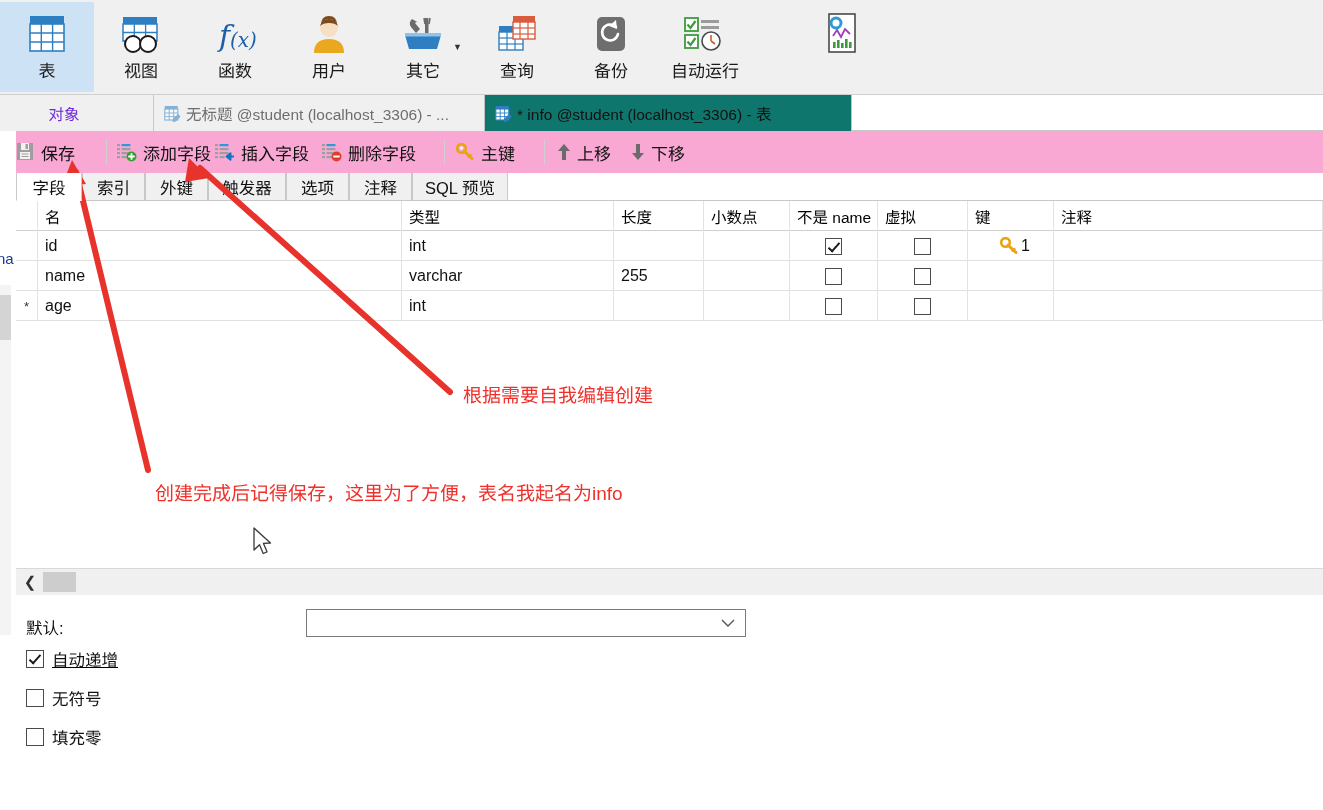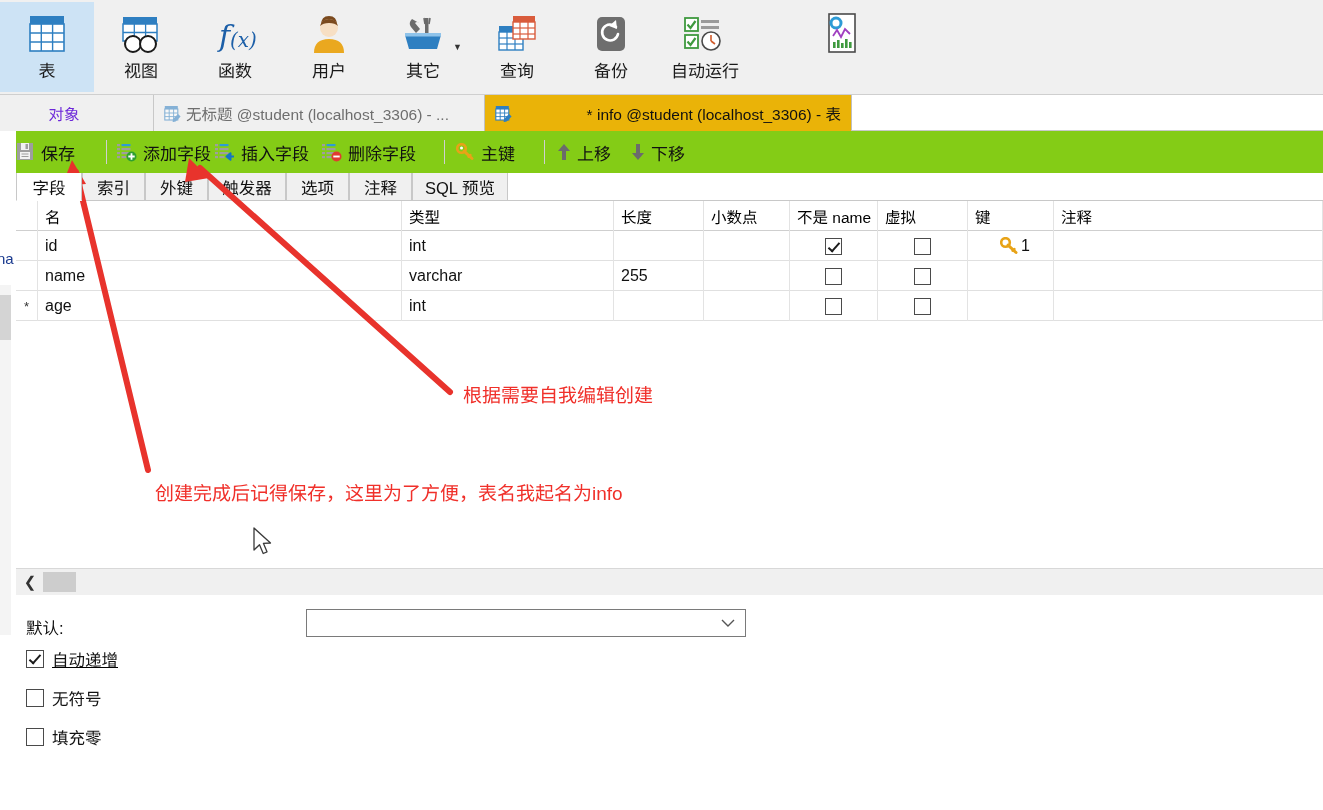--- a/index.html
+++ b/index.html
@@ -116,34 +116,33 @@
     background: #f0f0f0;
     justify-content: center;
   }
   .doc-tab.inactive {
     background: #f0f0f0;
     border-left: 1px solid #c8c8c8;
     border-right: 1px solid #c8c8c8;
     color: #6e6e6e;
   }
   .doc-tab.active {
-    background: #eab308;
+    background: #0f766e;
     border-left: 1px solid #c0c0c0;
     border-top: 0;
     color: #111;
-    justify-content: space-between;
   }
   .tab-ico { margin-right: 5px; display: inline-flex; }
 
   
   #acttoolbar {
     position: absolute;
     left: 16px; top: 131px;
     width: 1307px; height: 42px;
-    background: #84cc16;
+    background: #f9a8d4;
     box-sizing: border-box;
   }
   .act-btn {
     position: absolute;
     top: 4px;
     height: 34px;
     display: flex;
     align-items: center;
     font-size: 17px;
     color: #111;

